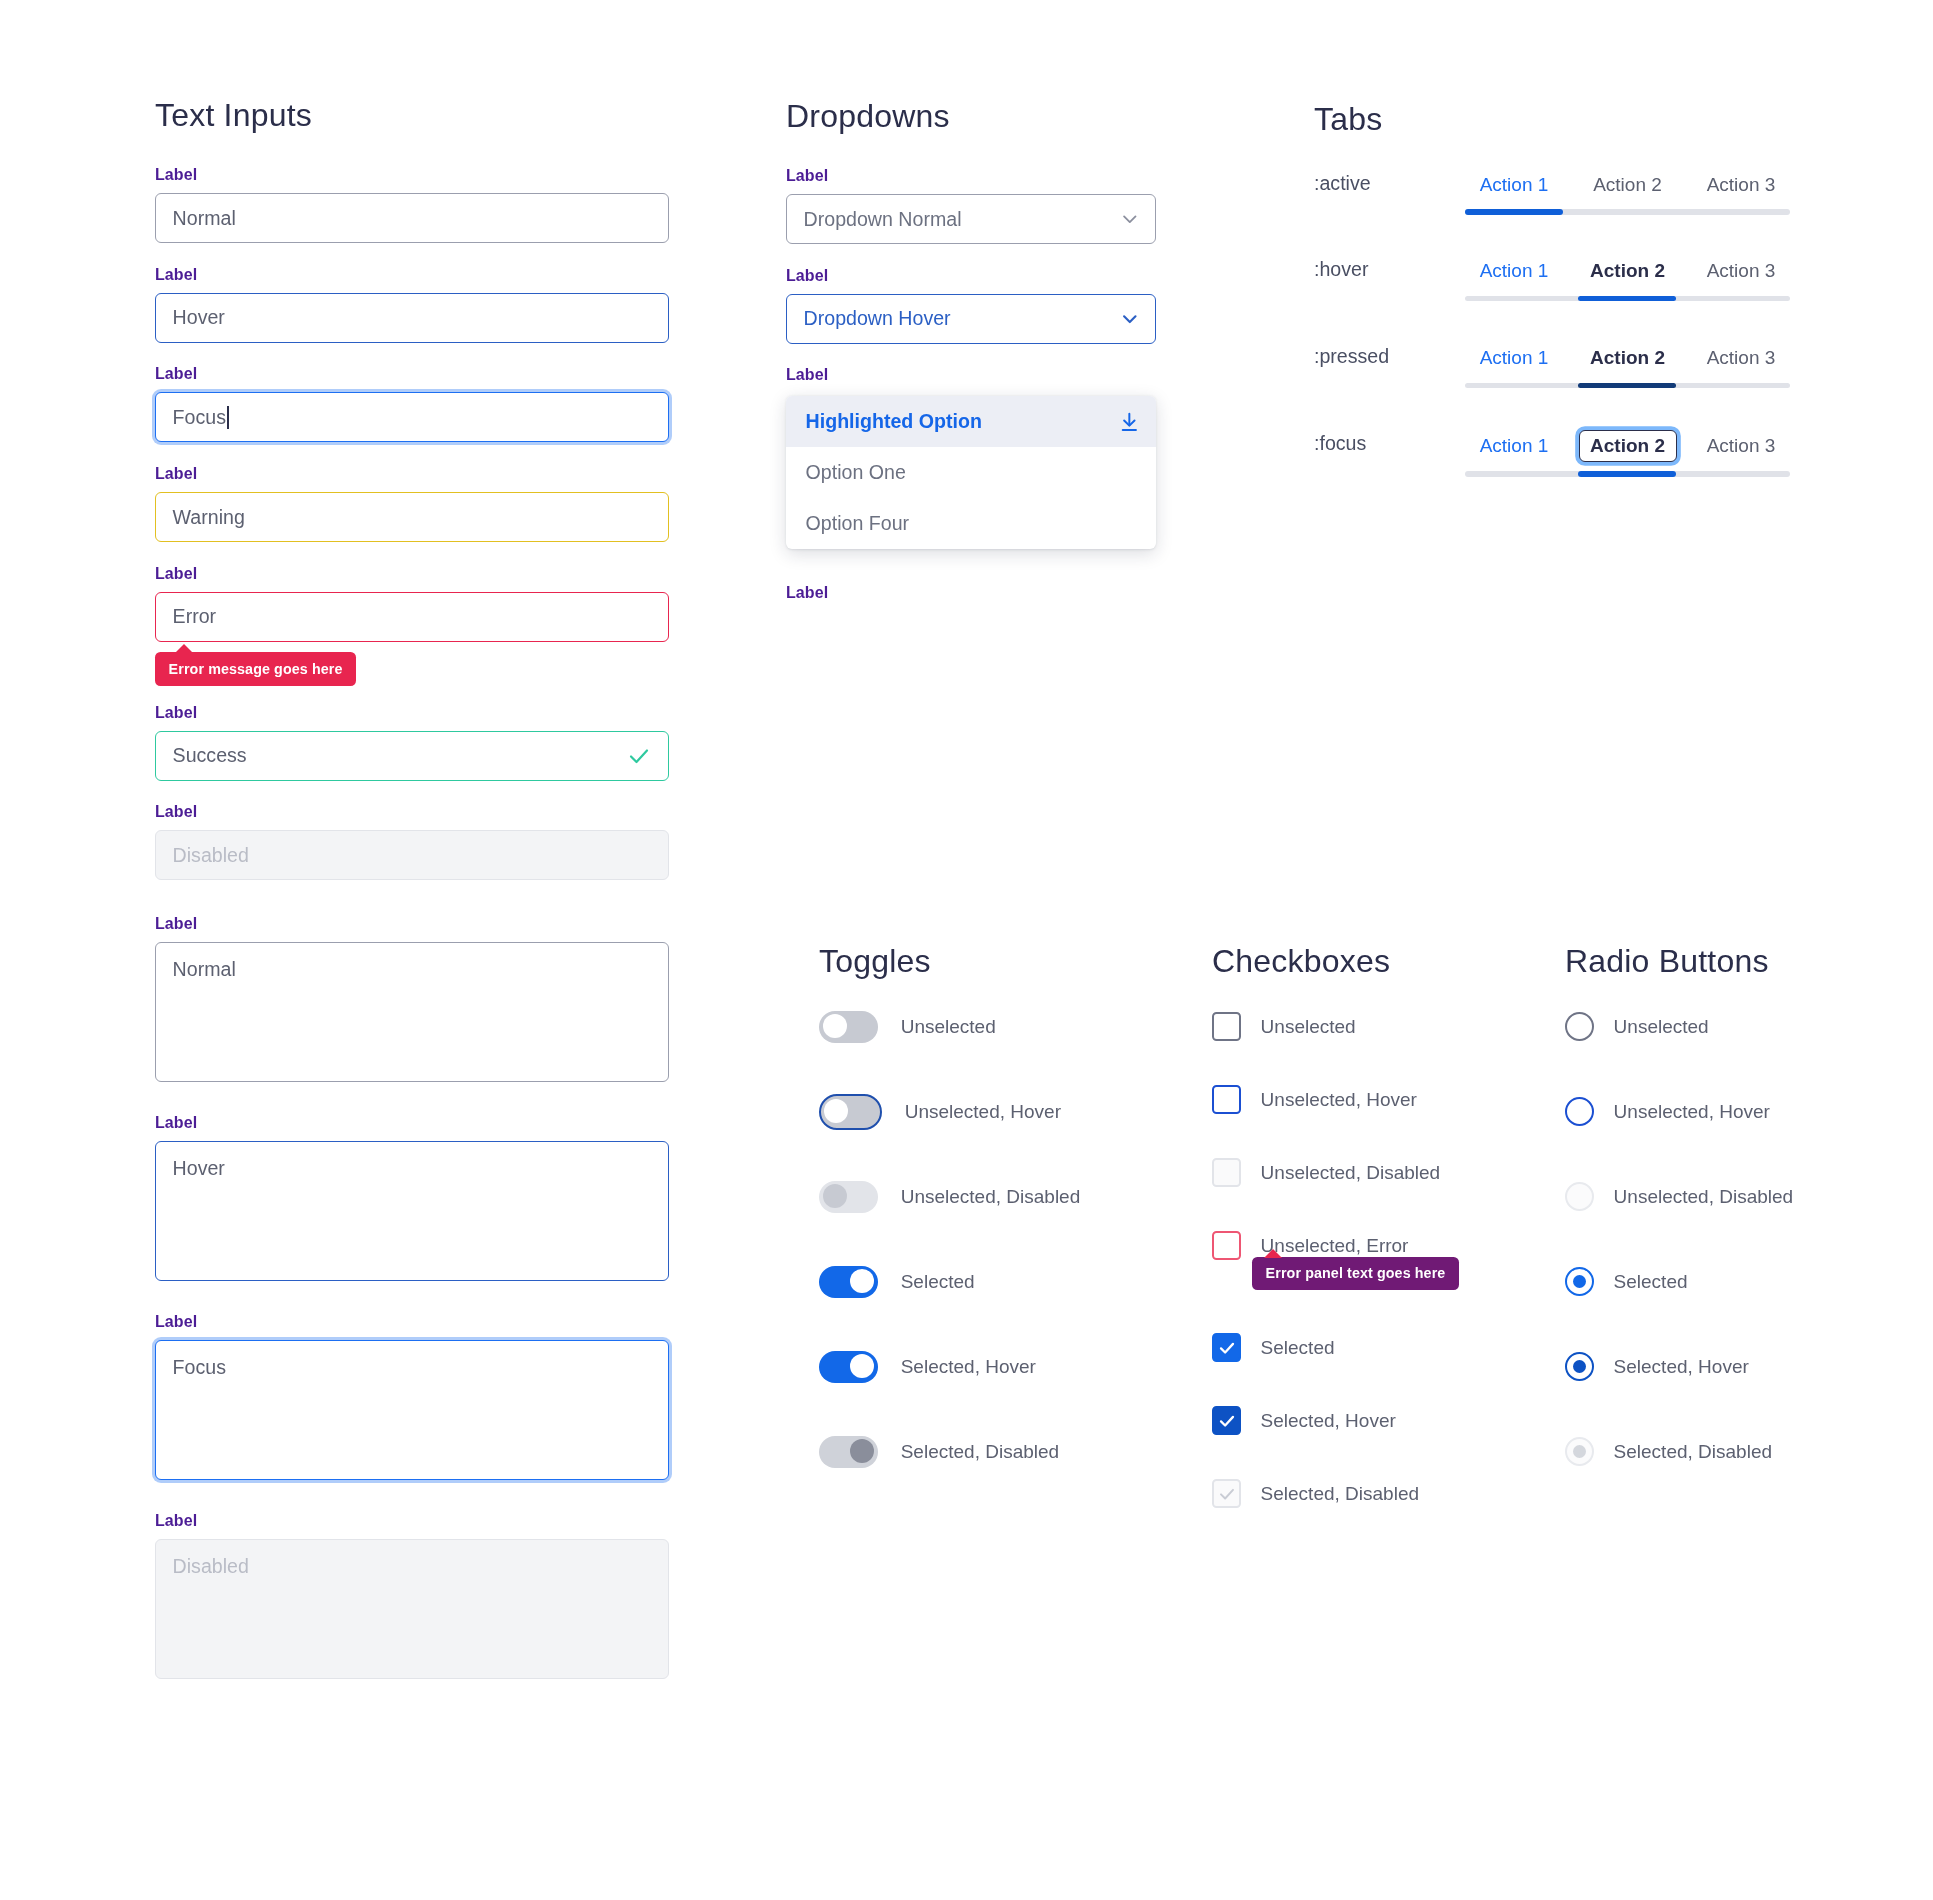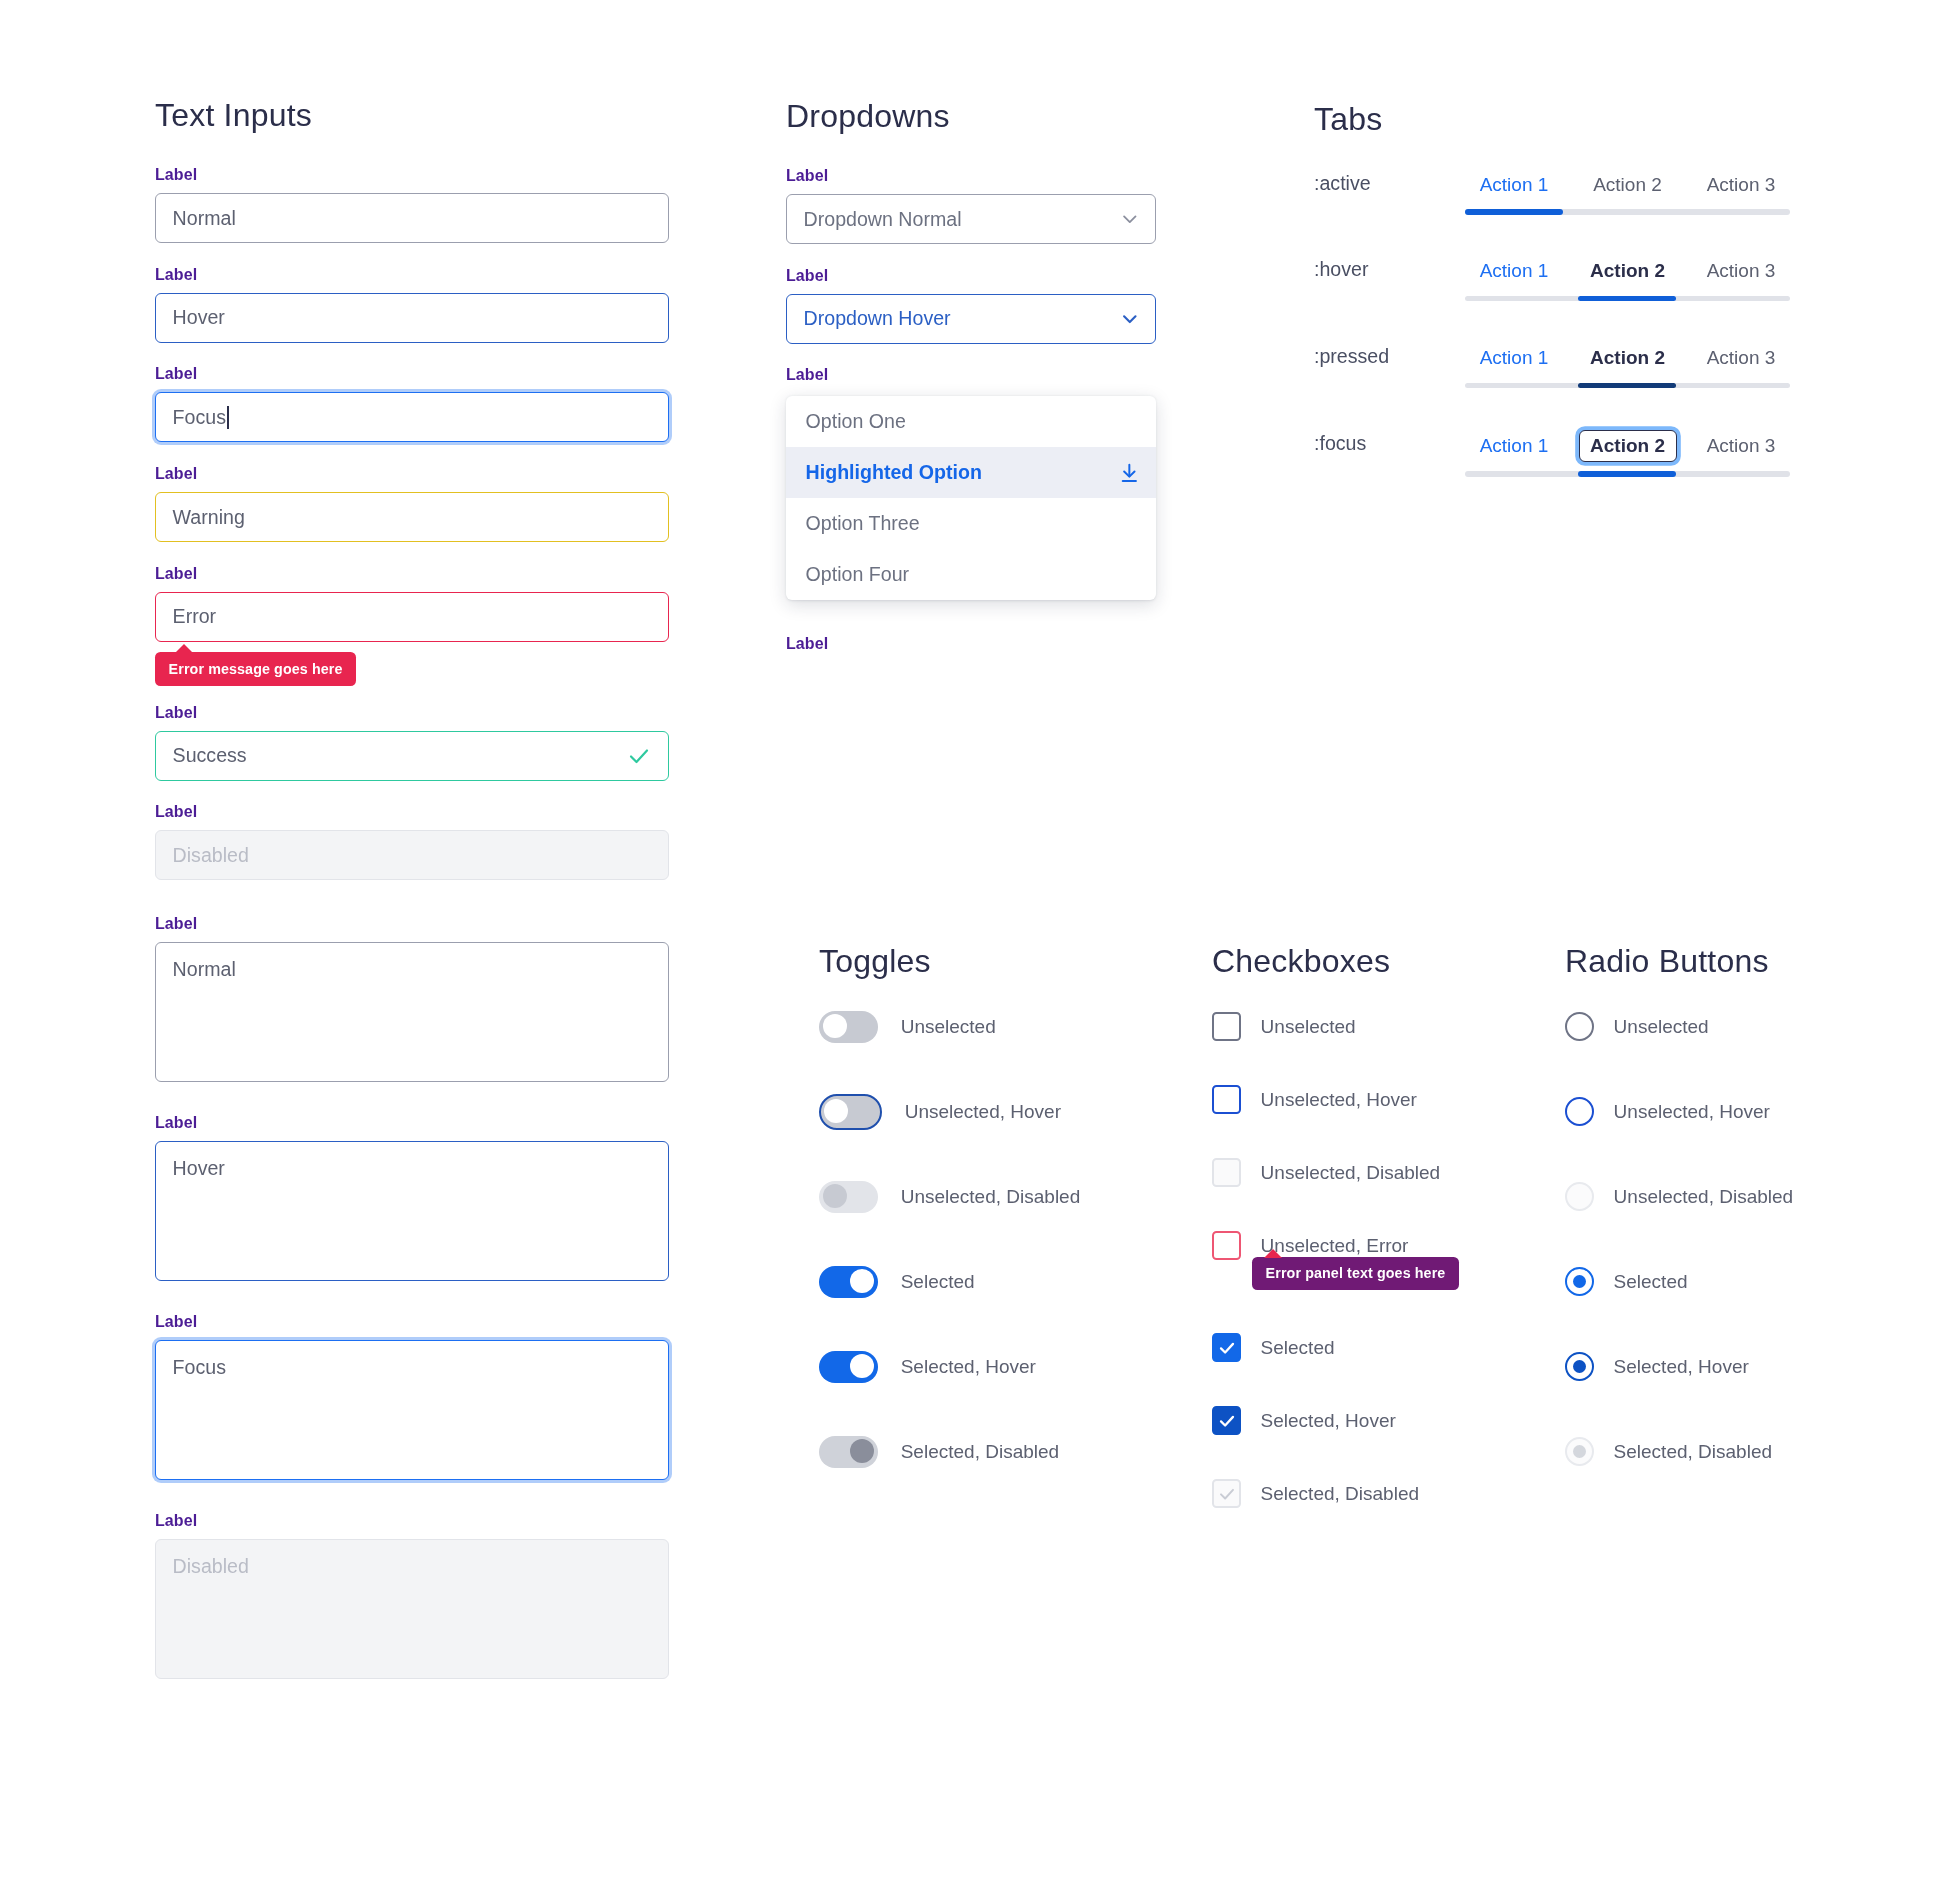--- a/index.html
+++ b/index.html
@@ -444,35 +444,32 @@
             <polyline points="5,9 12,16 19,9"></polyline>
           </svg>
       </span>
     </div>
   </div>
 
   <div class="field" style="margin-bottom:0;">
     <div class="field-label">Label</div>
 
     <div class="dlist">
-      <div class="dopt">
-        <span>Option One</span>
-      </div>
       <div class="dopt highlight">
         <span>Highlighted Option</span>
         <span class="dl-icon">
           <svg width="22.7" height="22.7" viewBox="0 0 24 24" fill="none" stroke="#1566e8" stroke-width="2.1" stroke-linecap="round" stroke-linejoin="round">
               <line x1="12" y1="3" x2="12" y2="15"></line>
               <polyline points="6.5,10 12,15.5 17.5,10"></polyline>
               <line x1="5" y1="20" x2="19" y2="20"></line>
             </svg>
         </span>
       </div>
       <div class="dopt">
-        <span>Option Three</span>
+        <span>Option One</span>
       </div>
       <div class="dopt">
         <span>Option Four</span>
       </div>
     </div>
   </div>
 
   <div class="field" style="margin-top:35px;">
     <div class="field-label">Label</div>
   </div>

